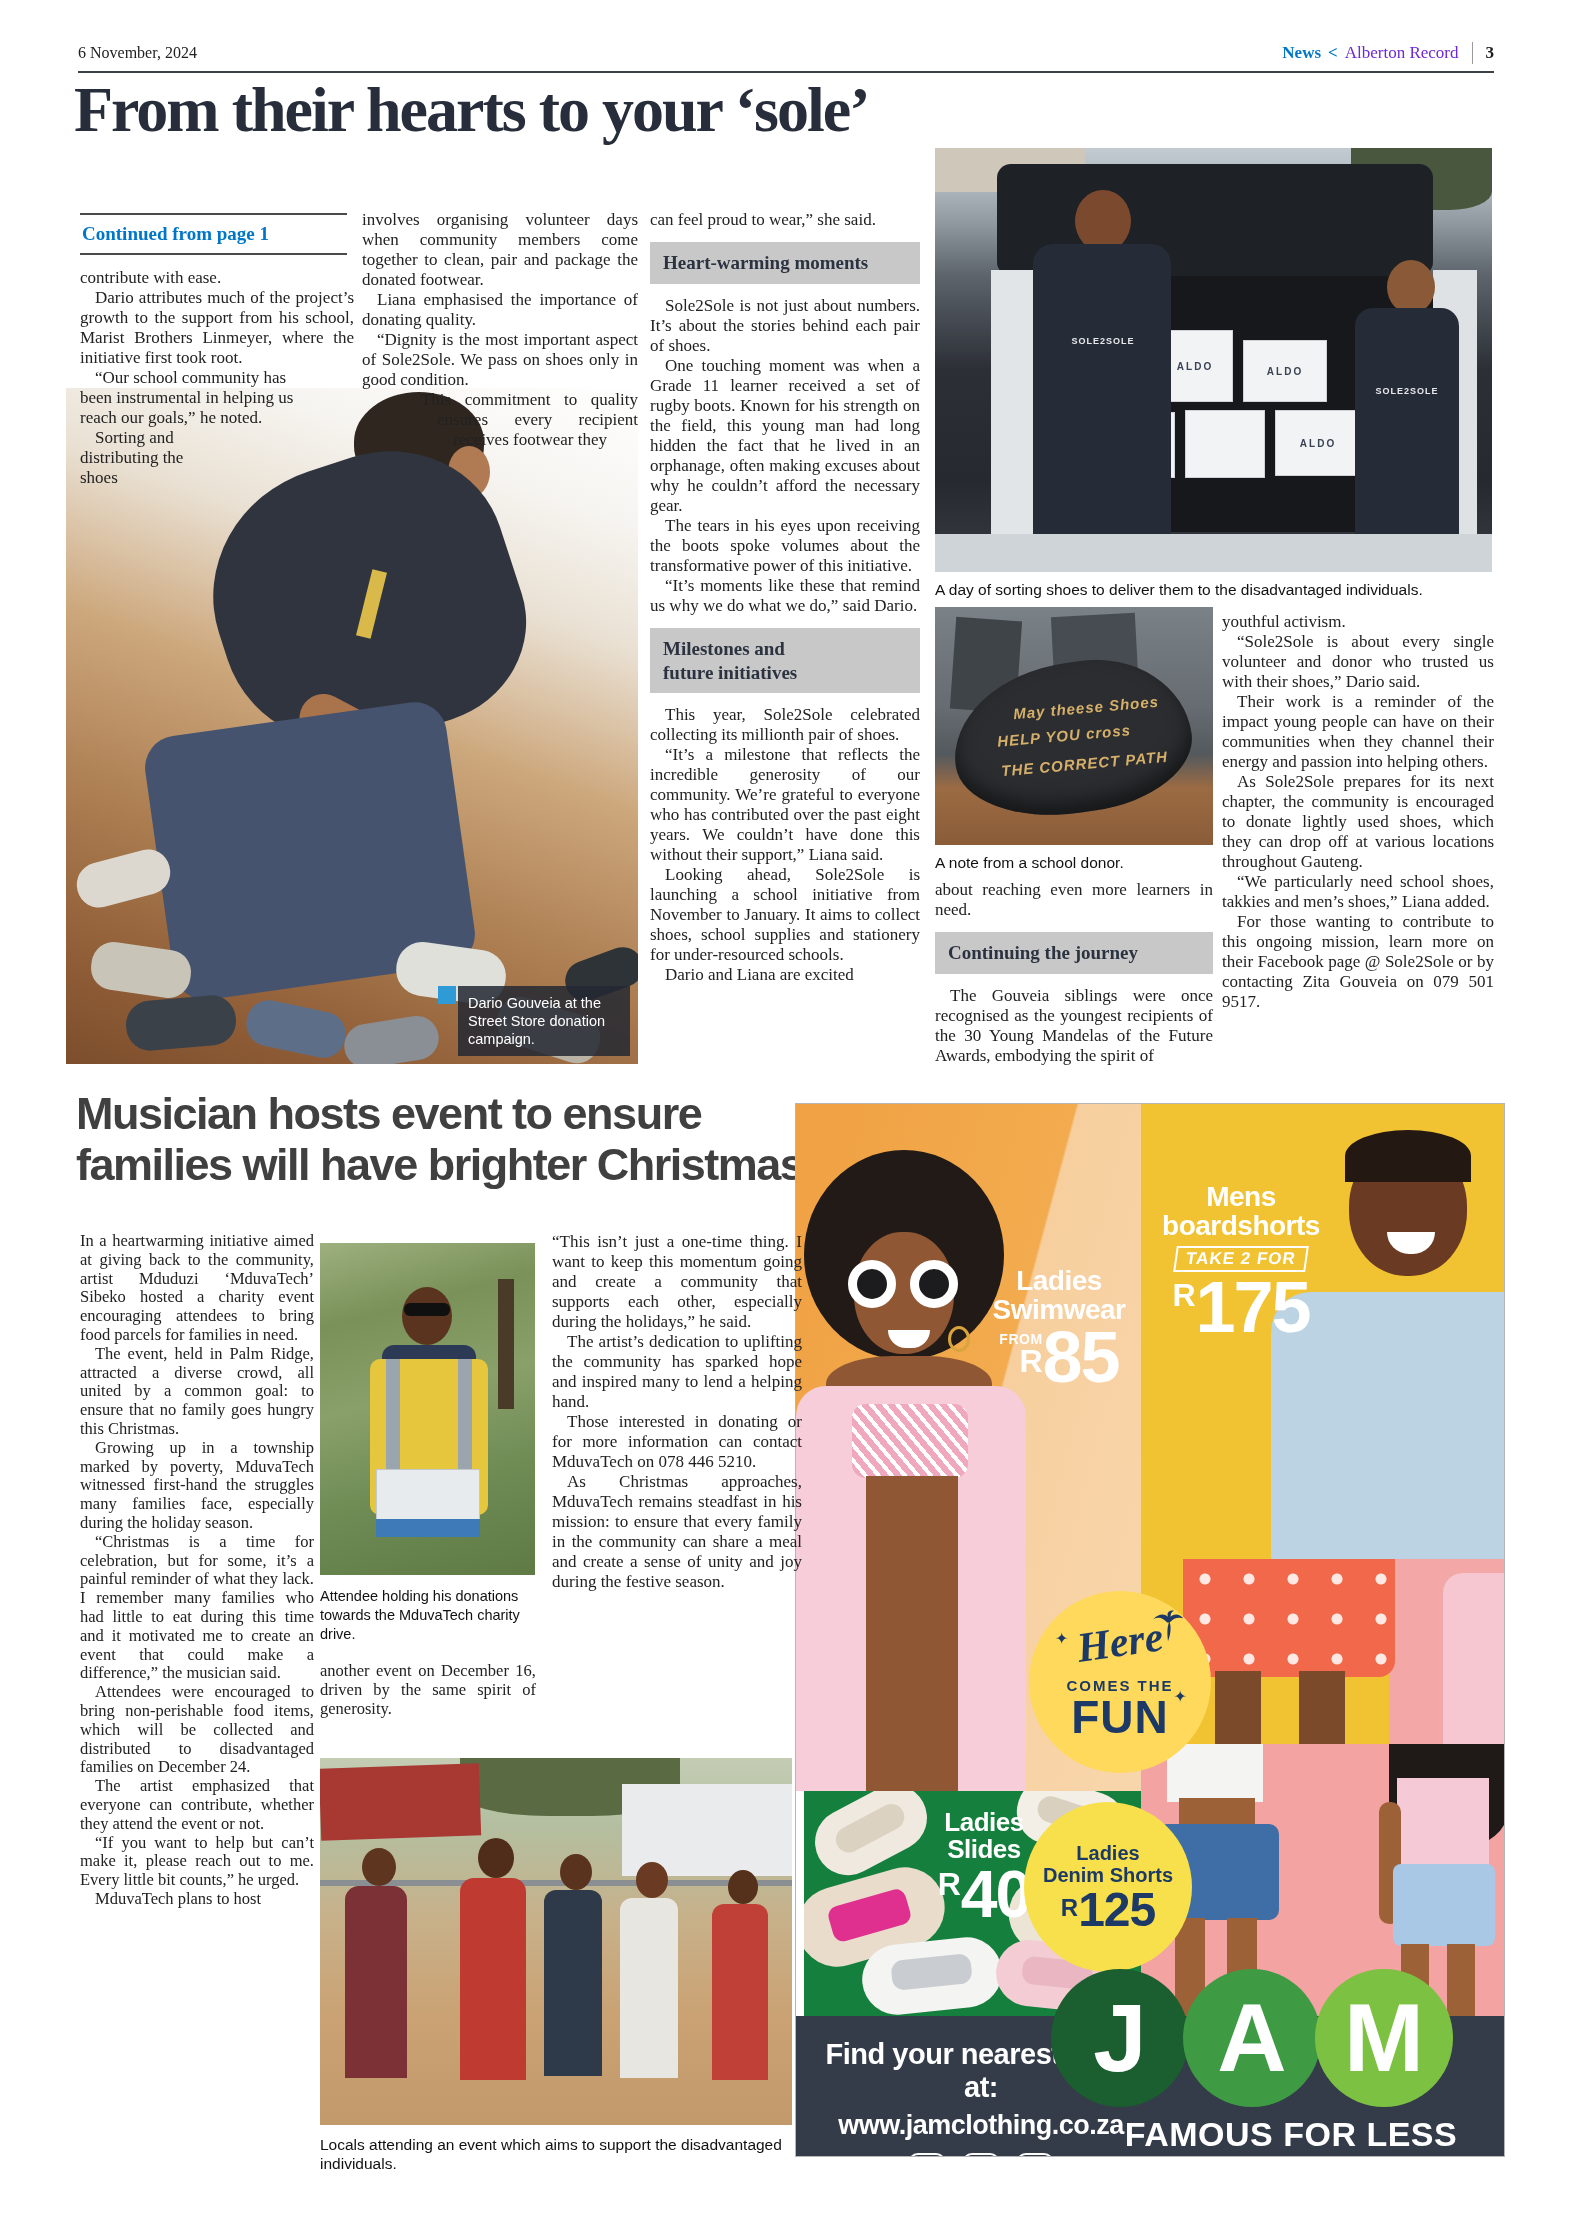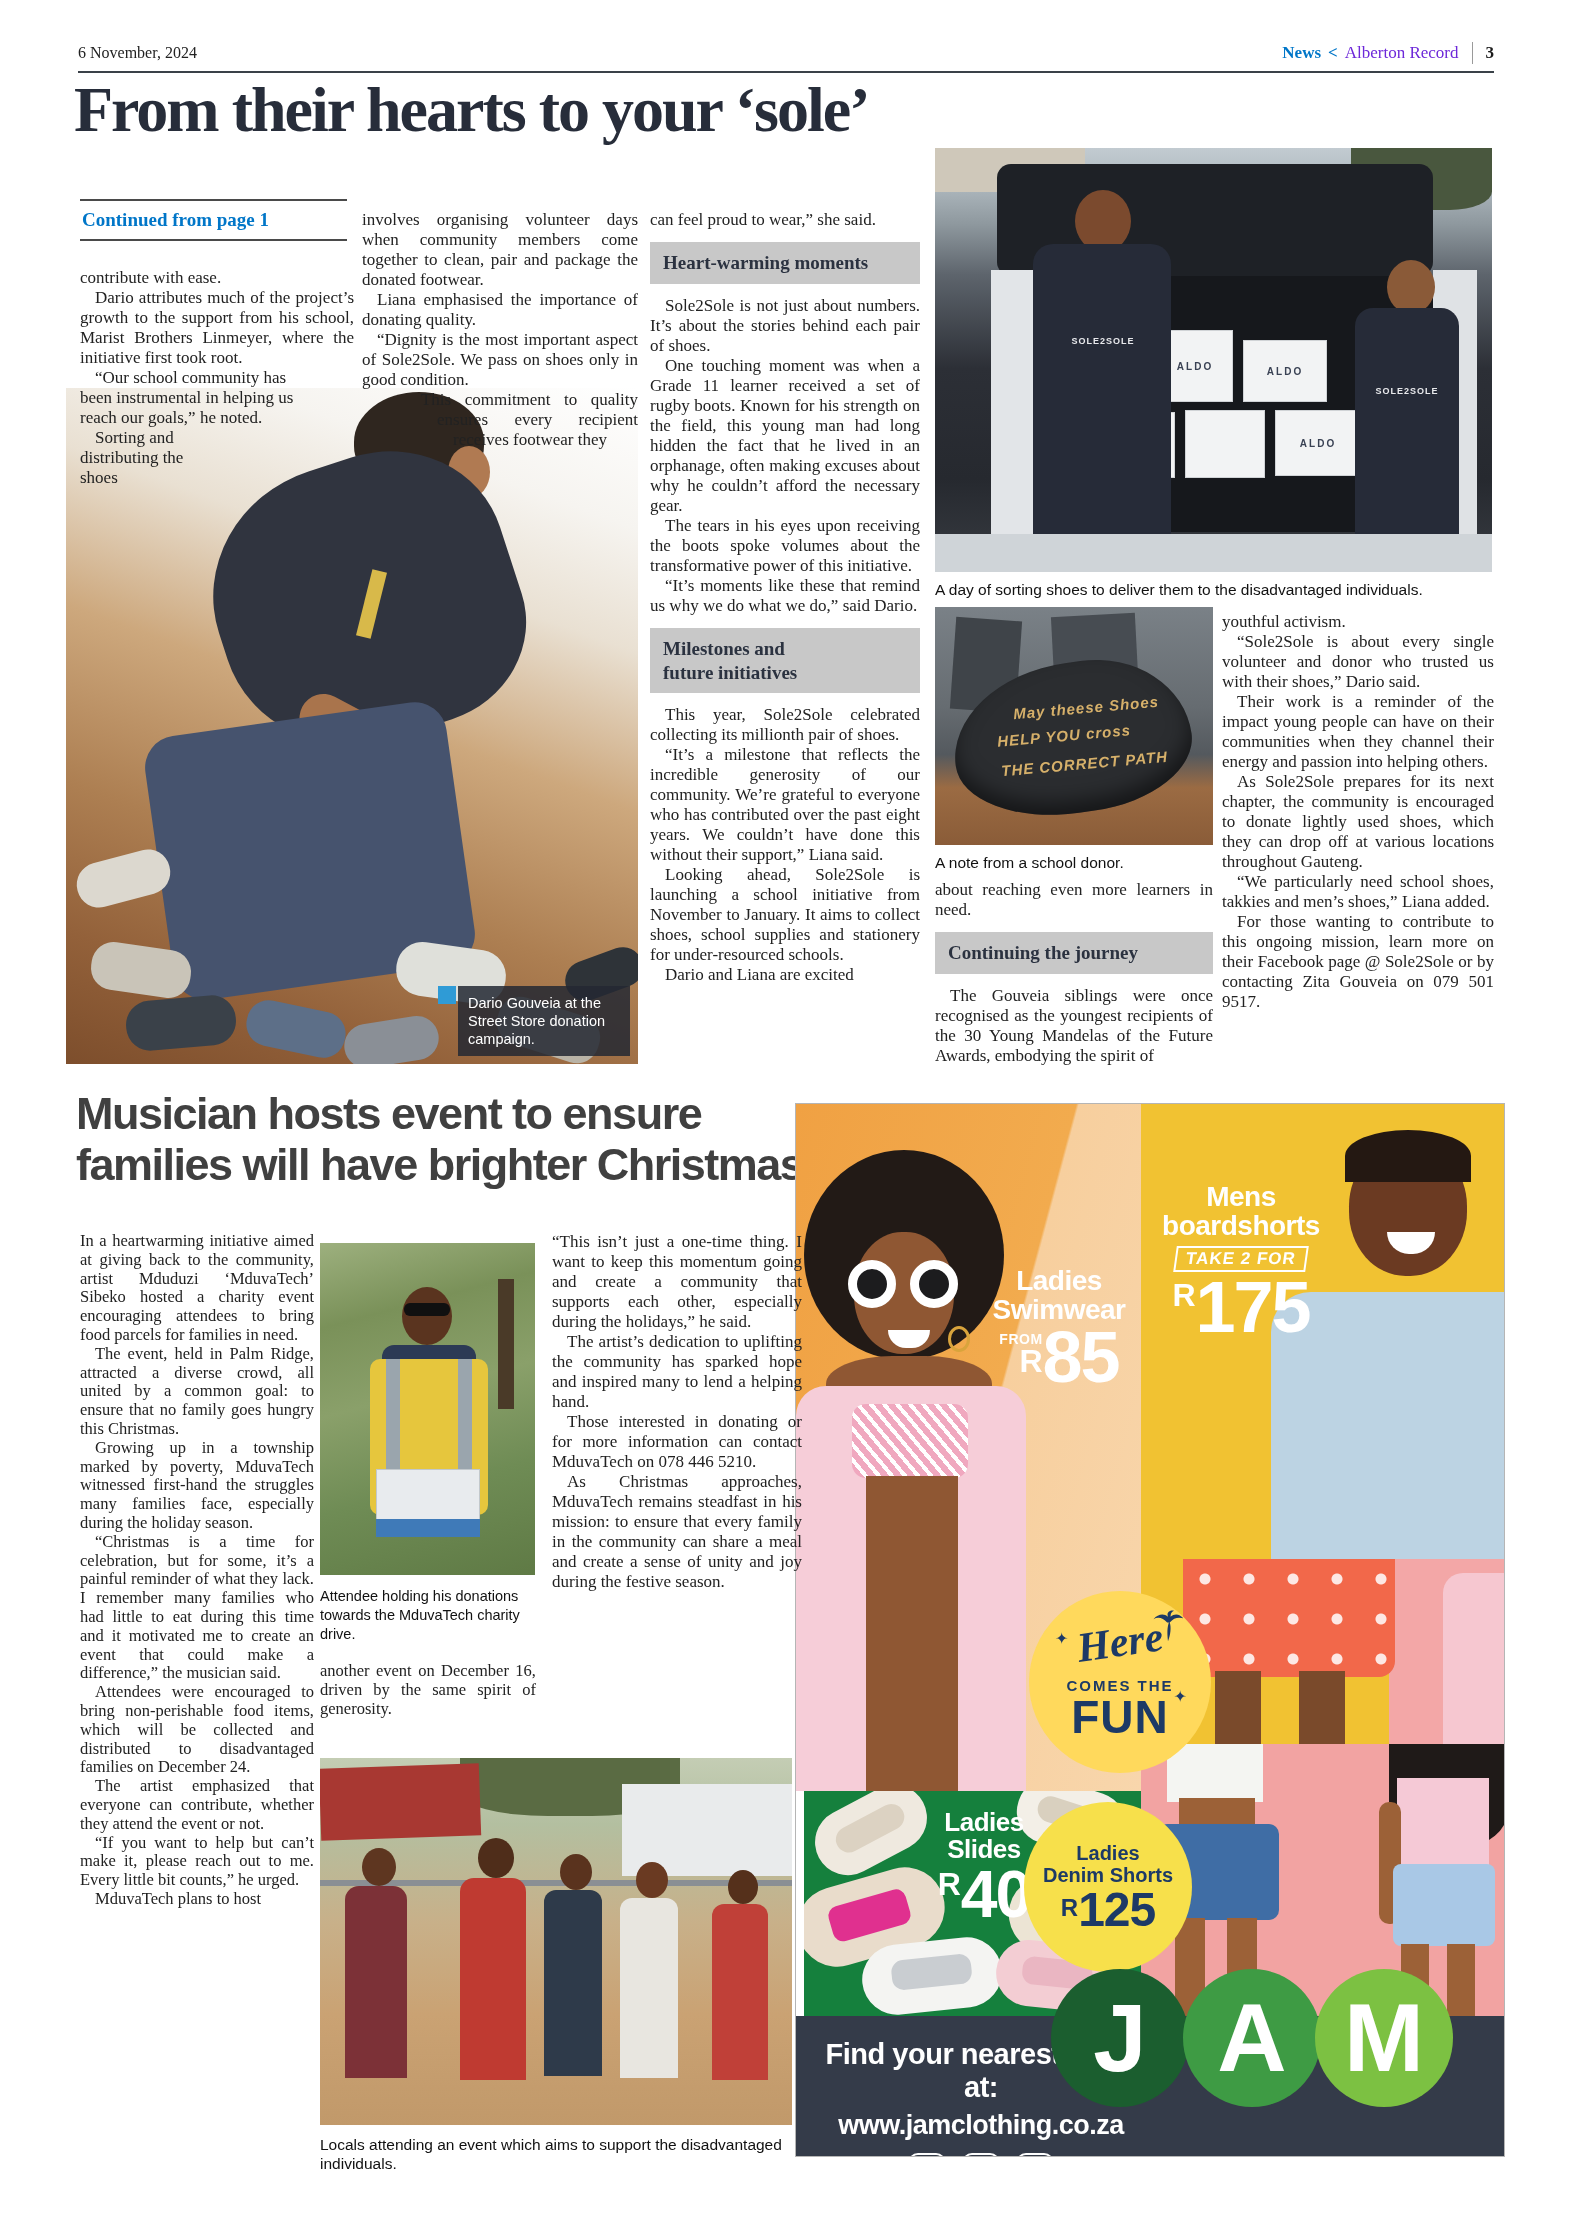--- a/index.html
+++ b/index.html
@@ -101,21 +101,21 @@
   <div class="abs hdr-right" style="right:78px; top:42px;">
     <span class="hdr-section">News</span>
     <span class="hdr-sep">&lt;</span>
     <span class="hdr-pub">Alberton Record</span>
     <span class="hdr-div"></span>
     <span class="hdr-page">3</span>
   </div>
   <div class="abs hdr-rule" style="left:78px; top:71px; width:1416px;"></div>
 
   <div class="abs headline1" style="left:74px; top:78px;">From their hearts to your ‘sole’</div>
-  <div class="abs kicker" style="left:80px; top:199px; width:267px;">Continued from page 1</div>
+  <div class="abs kicker" style="left:80px; top:213px; width:267px;">Continued from page 1</div>
 
   <div class="abs ph" style="left:66px; top:388px; width:572px; height:676px;
        background:linear-gradient(200deg,#ffffff 0%,#f6f4f0 16%,#e9e0d2 30%,#cda87d 48%,#ad7f52 68%,#93613a 85%,#7d4e2c 100%);">
     <div class="el" style="left:288px; top:4px; width:130px; height:100px; background:#2f261f; border-radius:50% 50% 46% 46%;"></div>
     <div class="el" style="left:382px; top:58px; width:42px; height:52px; background:#b07a52; border-radius:50%;"></div>
     <div class="el" style="left:150px; top:72px; width:300px; height:280px; background:#30343f; border-radius:45% 40% 35% 45%; transform:rotate(-18deg);"></div>
     <div class="el" style="left:298px; top:182px; width:15px; height:68px; background:#d8b94a; transform:rotate(14deg);"></div>
     <div class="el" style="left:228px; top:328px; width:142px; height:48px; background:#a9744c; border-radius:24px; transform:rotate(28deg);"></div>
     <div class="el" style="left:92px; top:330px; width:304px; height:266px; background:#46536e; border-radius:32px; transform:rotate(-8deg);"></div>
     <div class="el" style="left:330px; top:558px; width:110px; height:54px; background:#dfe0da; border-radius:26px; transform:rotate(8deg);"></div>
@@ -398,17 +398,18 @@
           <span class="soc">X</span>
           <span class="soc">f</span>
         </div>
       </div>
     </div>
 
     <div class="el" style="left:255px; top:865px; width:406px; height:190px; z-index:4;">
       <div class="jam-circle" style="left:0; top:0; background:#1b5e2f;">J</div>
       <div class="jam-circle" style="left:132px; top:0; background:#3e9b44;">A</div>
       <div class="jam-circle" style="left:264px; top:0; background:#7cc142;">M</div>
+      <div class="jam-tag" style="left:40px; top:146px; width:400px;">FAMOUS FOR LESS</div>
     </div>
 
   </div>
 
 </div>
 
 </body></html>

